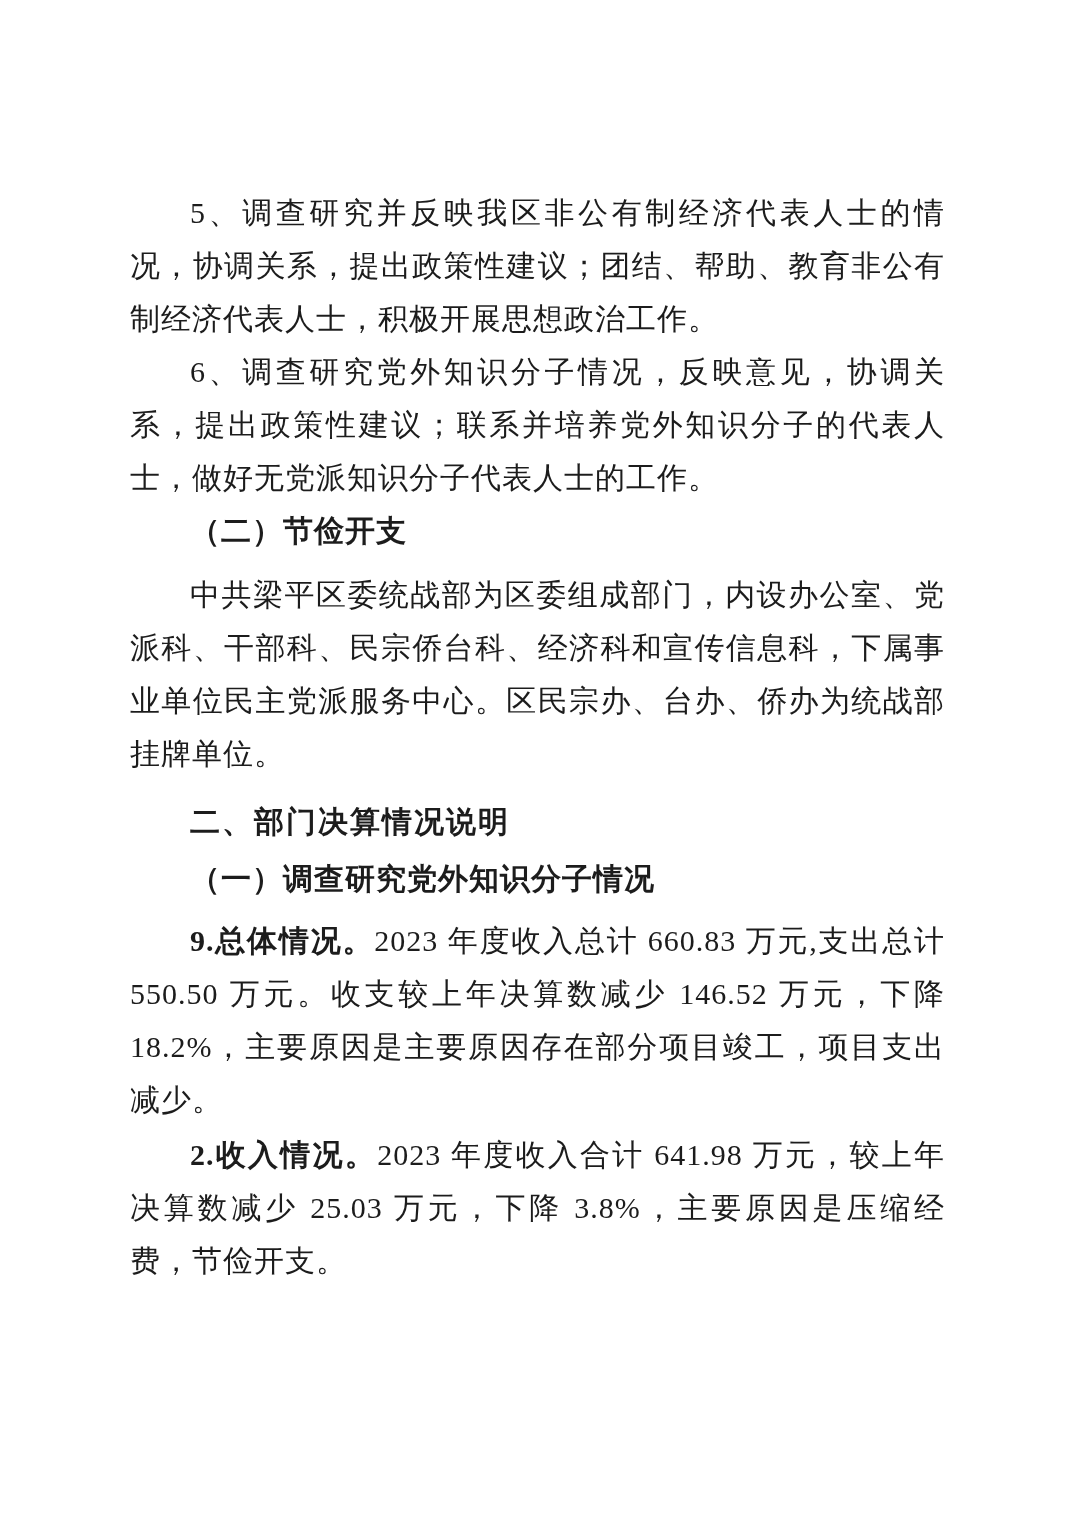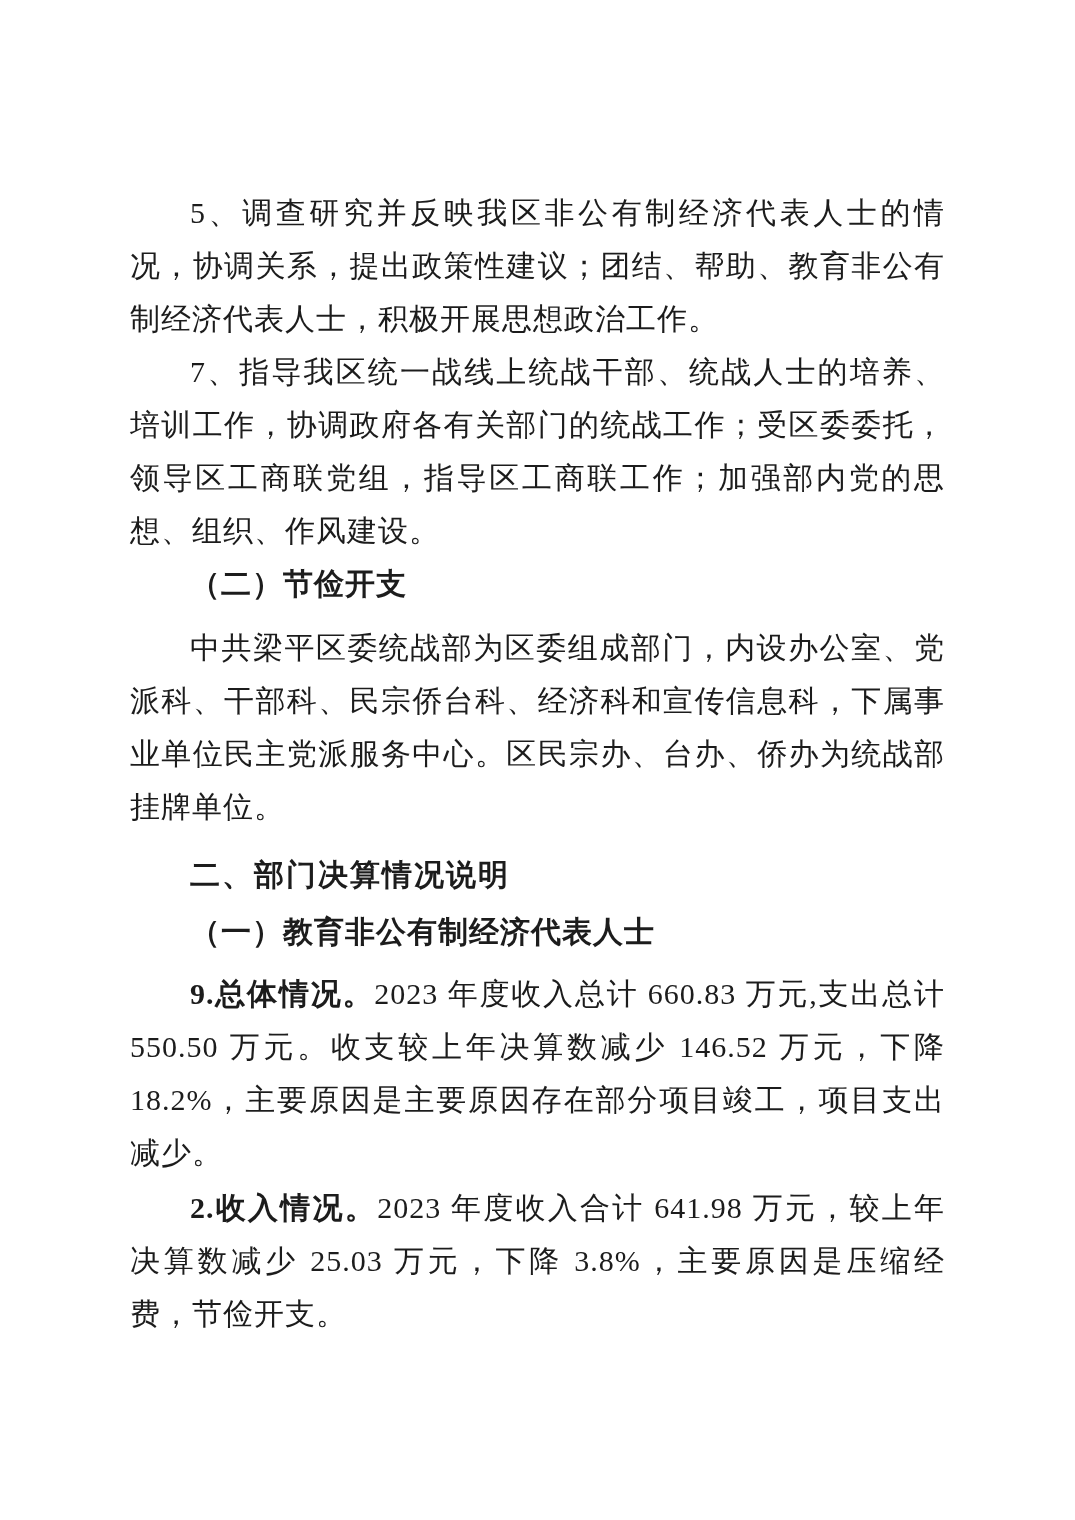--- a/index.html
+++ b/index.html
@@ -54,31 +54,31 @@
   }
 </style>
 </head>
 <body>
 
 <div class="page">
   <div class="content">
 
     <p class="para">5、调查研究并反映我区非公有制经济代表人士的情况，协调关系，提出政策性建议；团结、帮助、教育非公有制经济代表人士，积极开展思想政治工作。</p>
 
+    <p class="para">6、调查研究党外知识分子情况，反映意见，协调关系，提出政策性建议；联系并培养党外知识分子的代表人士，做好无党派知识分子代表人士的工作。</p>
 
-    <p class="para">7、指导我区统一战线上统战干部、统战人士的培养、培训工作，协调政府各有关部门的统战工作；受区委委托，领导区工商联党组，指导区工商联工作；加强部内党的思想、组织、作风建设。</p>
 
 
     <p class="h-kai">（二）节俭开支</p>
 
     <p class="para mt14">中共梁平区委统战部为区委组成部门，内设办公室、党派科、干部科、民宗侨台科、经济科和宣传信息科，下属事业单位民主党派服务中心。区民宗办、台办、侨办为统战部挂牌单位。</p>
 
     <p class="h-hei mt12">二、部门决算情况说明</p>
 
-    <p class="h-kai mt4">（一）教育非公有制经济代表人士</p>
+    <p class="h-kai mt4">（一）调查研究党外知识分子情况</p>
 
     <p class="para mt9">
       <span class="lead">9.总体情况。</span><span>2023 年度收入总计 660.83 万元,支出总计 550.50 万元。收支较上年决算数减少 146.52 万元，下降 18.2%，主要原因是主要原因存在部分项目竣工，项目支出减少。</span>
     </p>
 
     <p class="para mt2">
       <span class="lead">2.收入情况。</span><span>2023 年度收入合计 641.98 万元，较上年决算数减少 25.03 万元，下降 3.8%，主要原因是压缩经费，节俭开支。</span>
     </p>
 
   </div>

